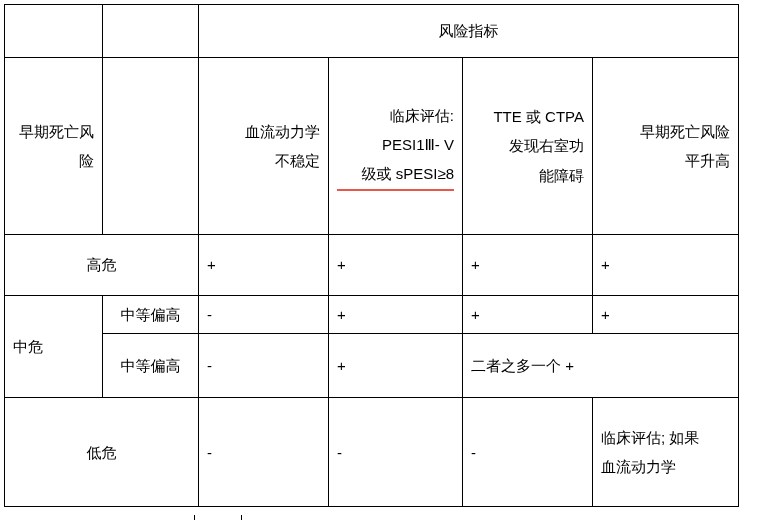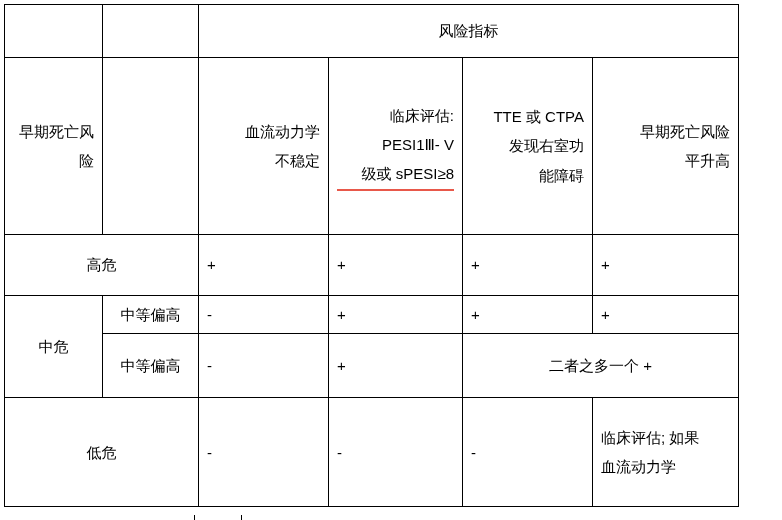--- a/index.html
+++ b/index.html
@@ -47,29 +47,28 @@
   td.col-head {
     vertical-align: top;
     text-align: right;
     height: 168px;
     padding-top: 10px;
   }
   td.rowlabel {
     text-align: center;
   }
   td.rowlabel-left {
-    text-align: center;
     vertical-align: middle;
   }
   td.mark {
     text-align: left;
     padding-left: 10px;
   }
   td.mark-center {
-    text-align: center;
+    text-align: left;
   }
   .cell-lines span {
     display: block;
   }
   .spell-error {
     border-bottom: 2px solid #e8584a;
     padding-bottom: 1px;
   }
   .vert-label {
     text-align: center;

